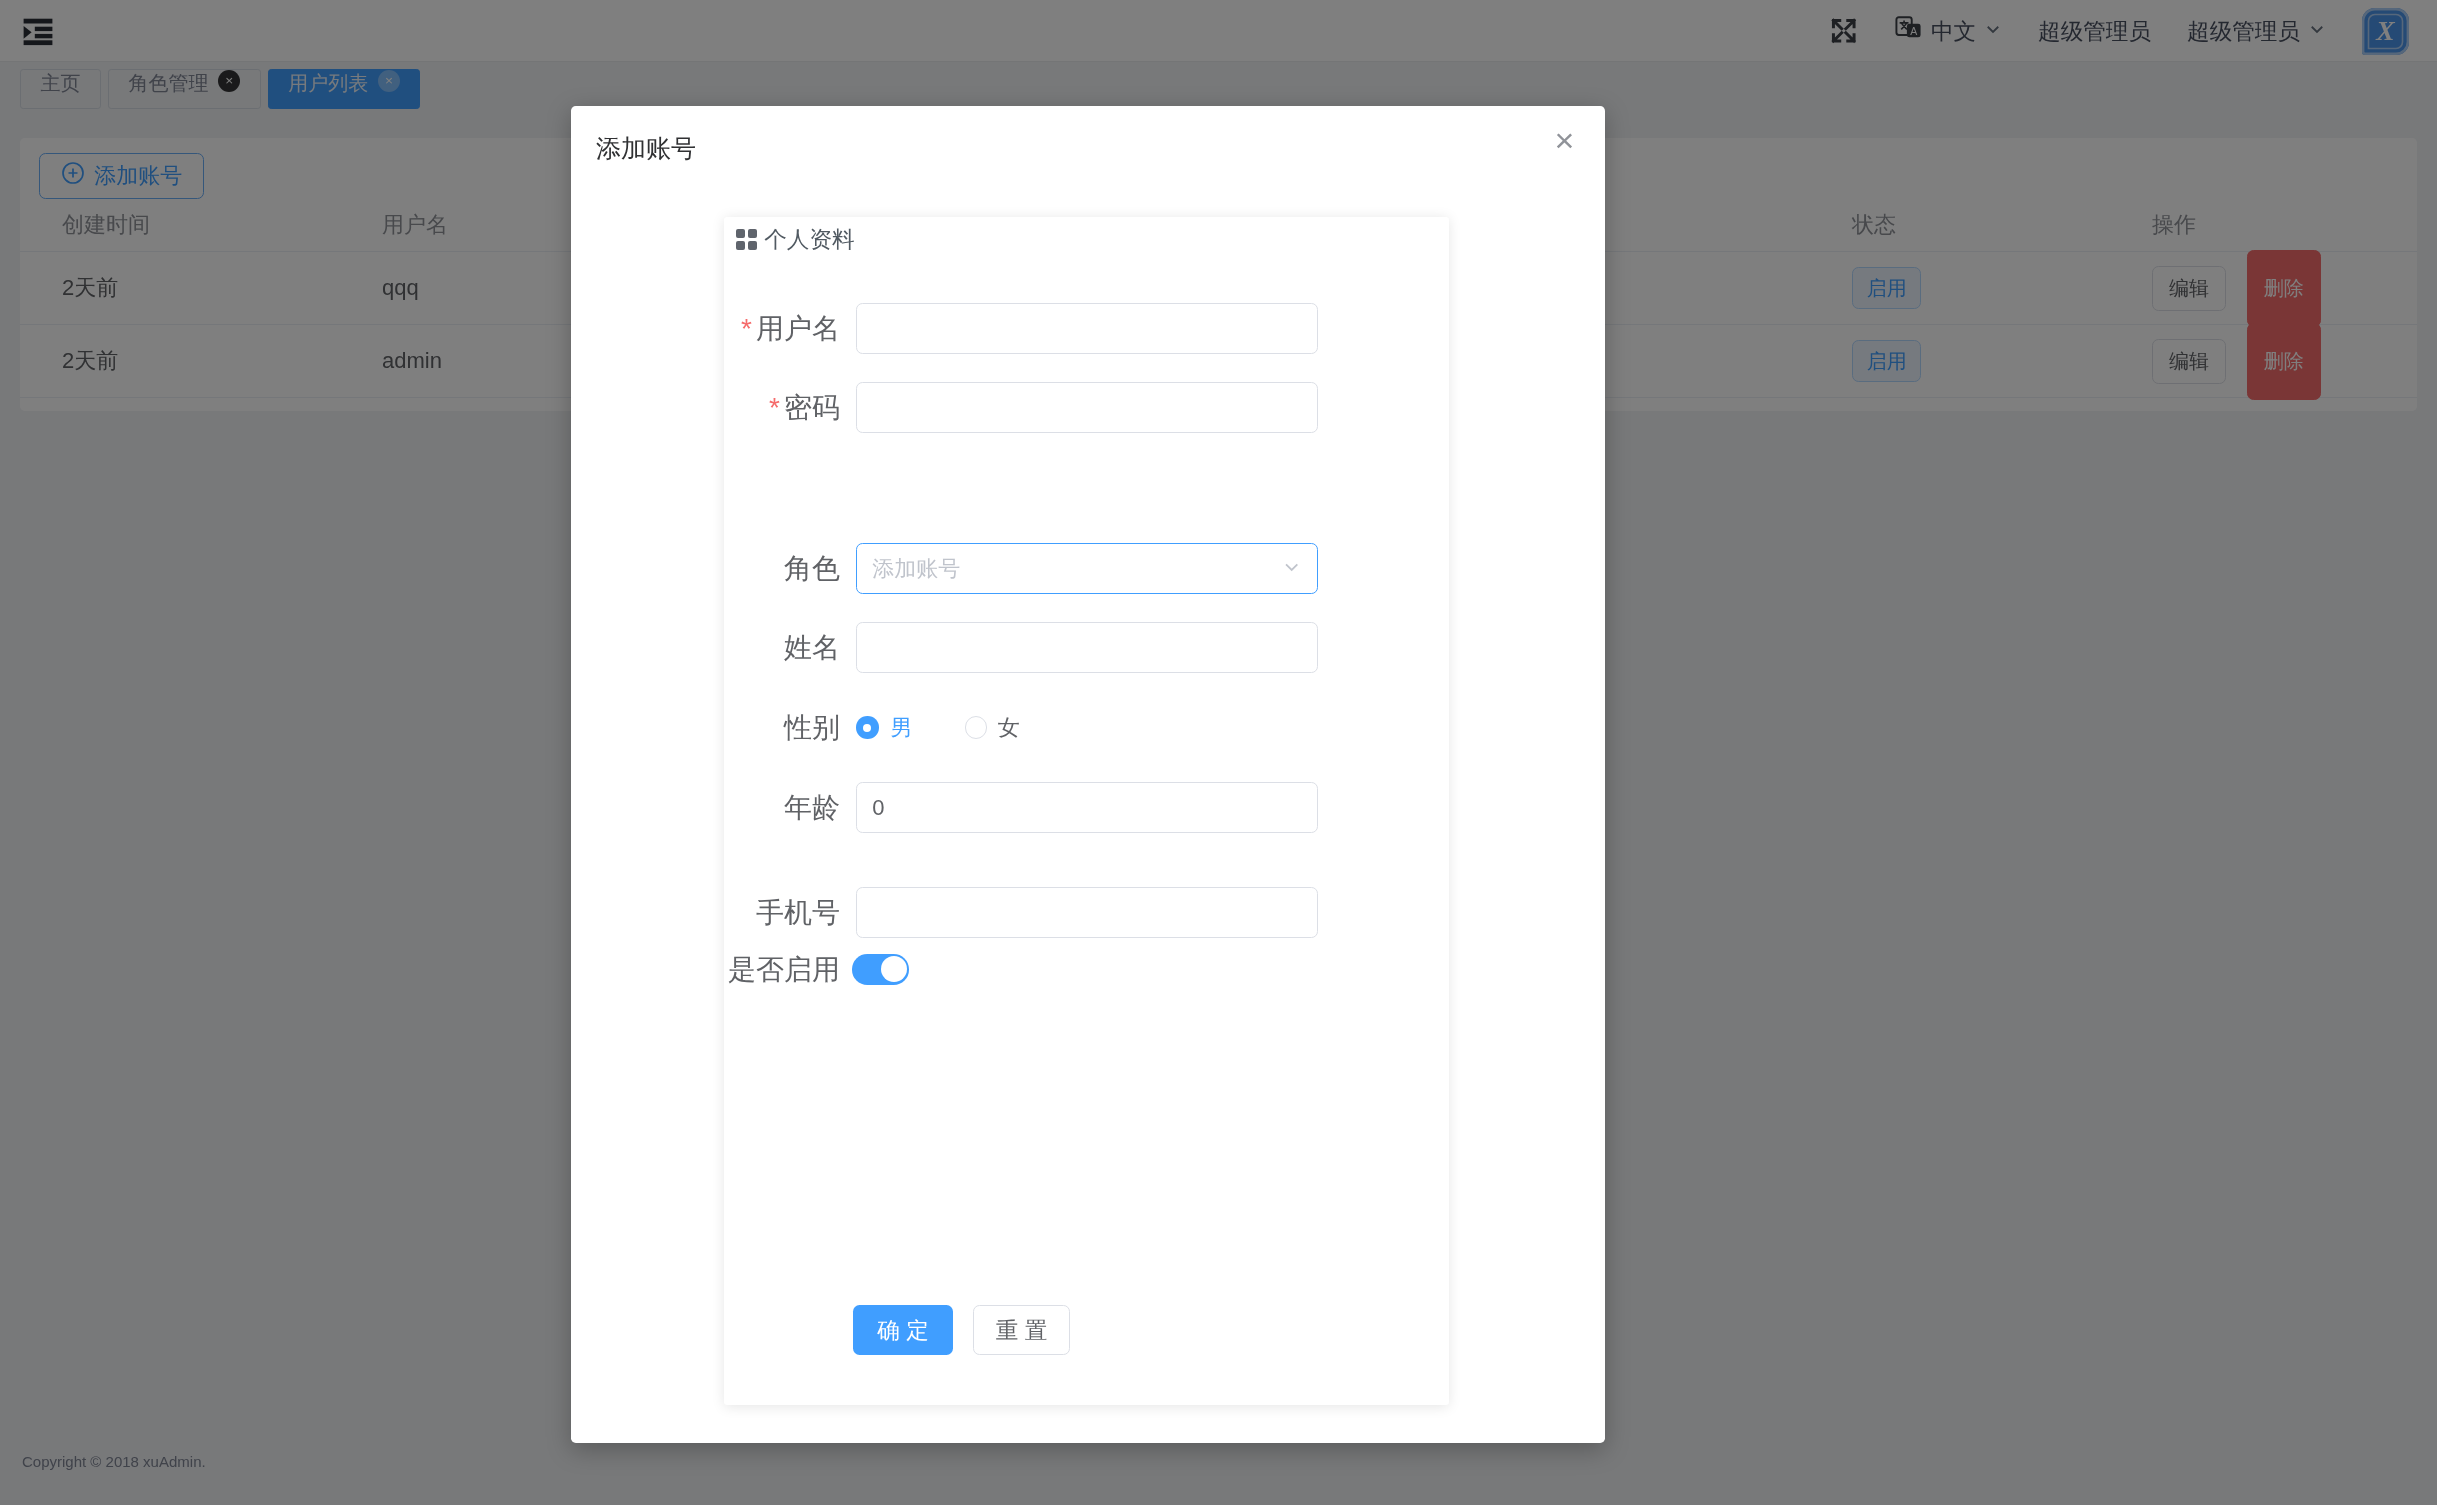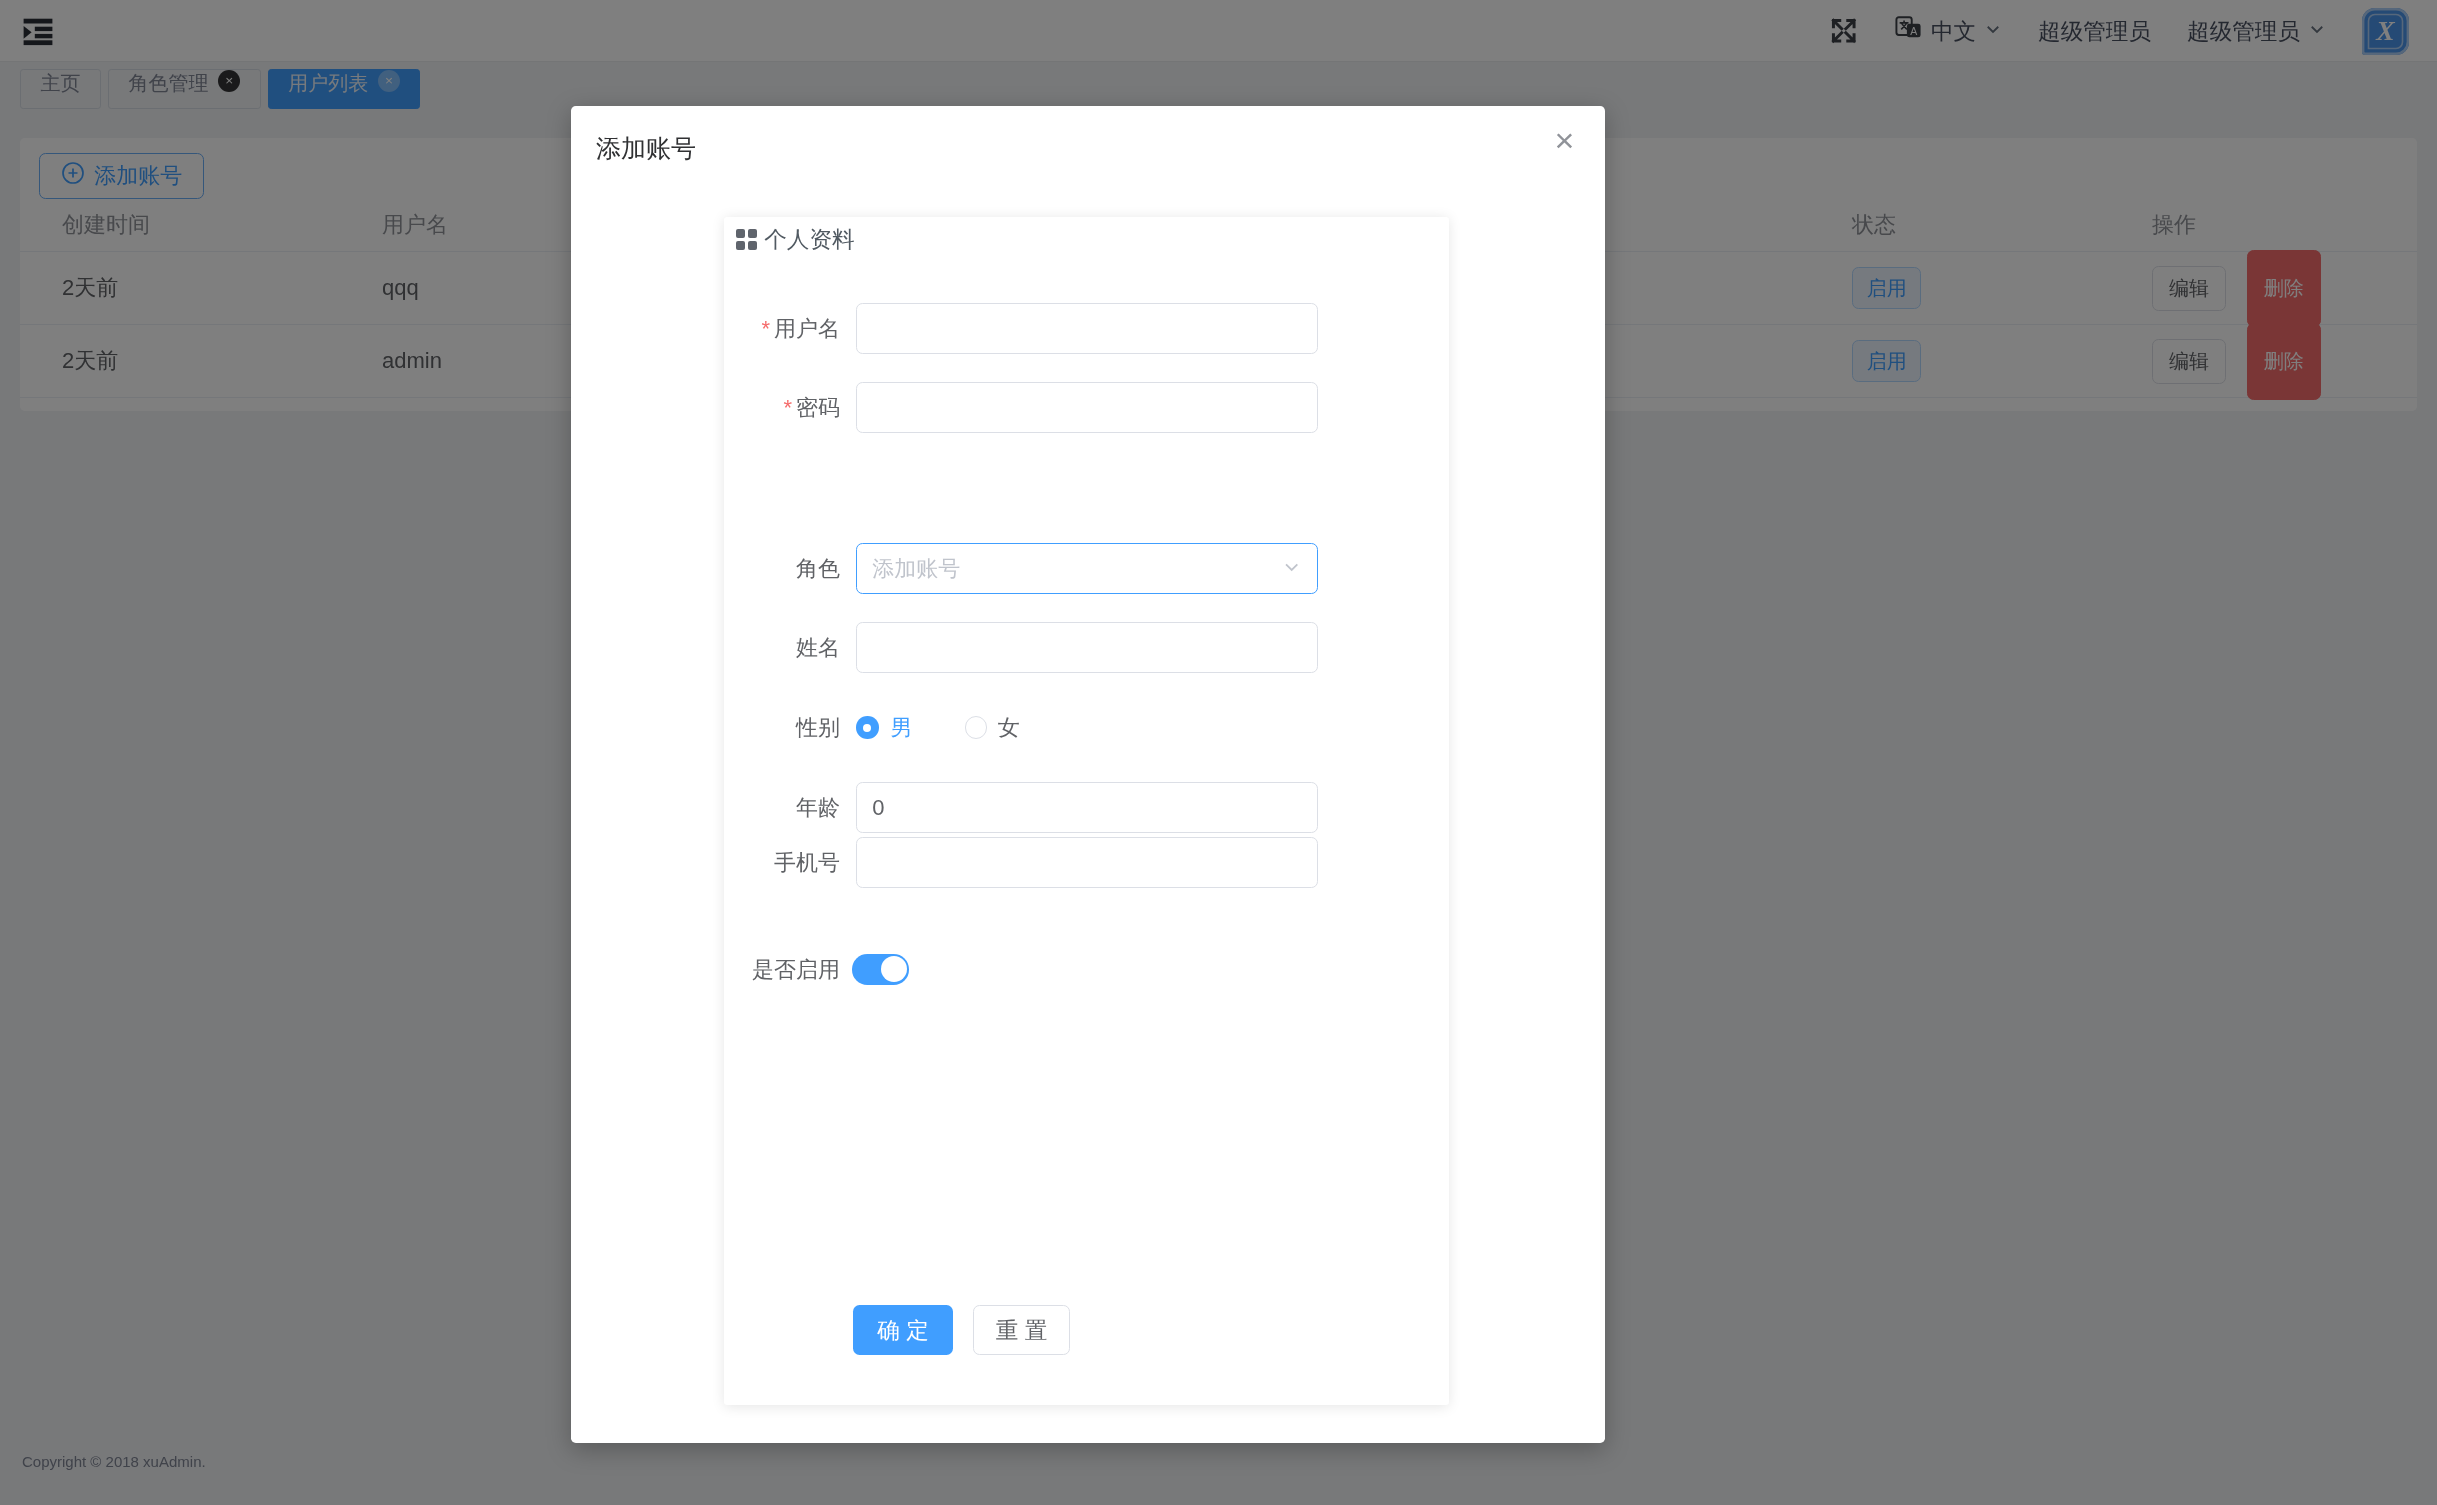--- a/index.html
+++ b/index.html
@@ -96,21 +96,21 @@
     background:#ffffff; border-radius:3.2px;
     box-shadow:0 1.6px 13px rgba(0,0,0,0.10);
   }
   .panel-header { position:absolute; left:12px; top:7px; display:flex; align-items:center; gap:7px; font-size:22.6px; color:#515a62; }
   .grid-icon { display:grid; grid-template-columns:9px 9px; grid-gap:3.2px; }
   .grid-icon i { width:9px; height:9px; background:#5f646c; border-radius:2px; }
 
   .f-row { position:absolute; left:0; width:100%; height:51px; }
   .f-label {
     position:absolute; left:0; width:116px; text-align:right;
-    font-size:22px; color:#606266; line-height:51px; white-space:nowrap;
+    font-size:28px; color:#606266; line-height:51px; white-space:nowrap;
   }
   .req { color:#f56c6c; margin-right:4px; }
   .f-input {
     position:absolute; left:132px; top:0; width:462px; height:51px;
     border:1.6px solid #dcdfe6; border-radius:6.5px; background:#fff;
     font-size:22px; color:#606266; padding:0 15.3px; outline:none;
     font-family:"Liberation Sans", sans-serif;
   }
   .f-select {
     position:absolute; left:132px; top:0; width:462px; height:51px;
@@ -324,21 +324,21 @@
         <span class="radio unchecked"></span>
         <span class="radio-lbl off">女</span>
       </div>
     </div>
 
     <div class="f-row" style="top:565px">
       <div class="f-label">年龄</div>
       <input class="f-input" value="0" style="">
     </div>
 
-    <div class="f-row" style="top:620px">
+    <div class="f-row" style="top:670px">
       <div class="f-label">手机号</div>
       <input class="f-input" style="">
     </div>
 
     <div class="f-row" style="top:727px">
       <div class="f-label">是否启用</div>
       <div class="switch">
         <span class="knob"></span>
       </div>
     </div>

